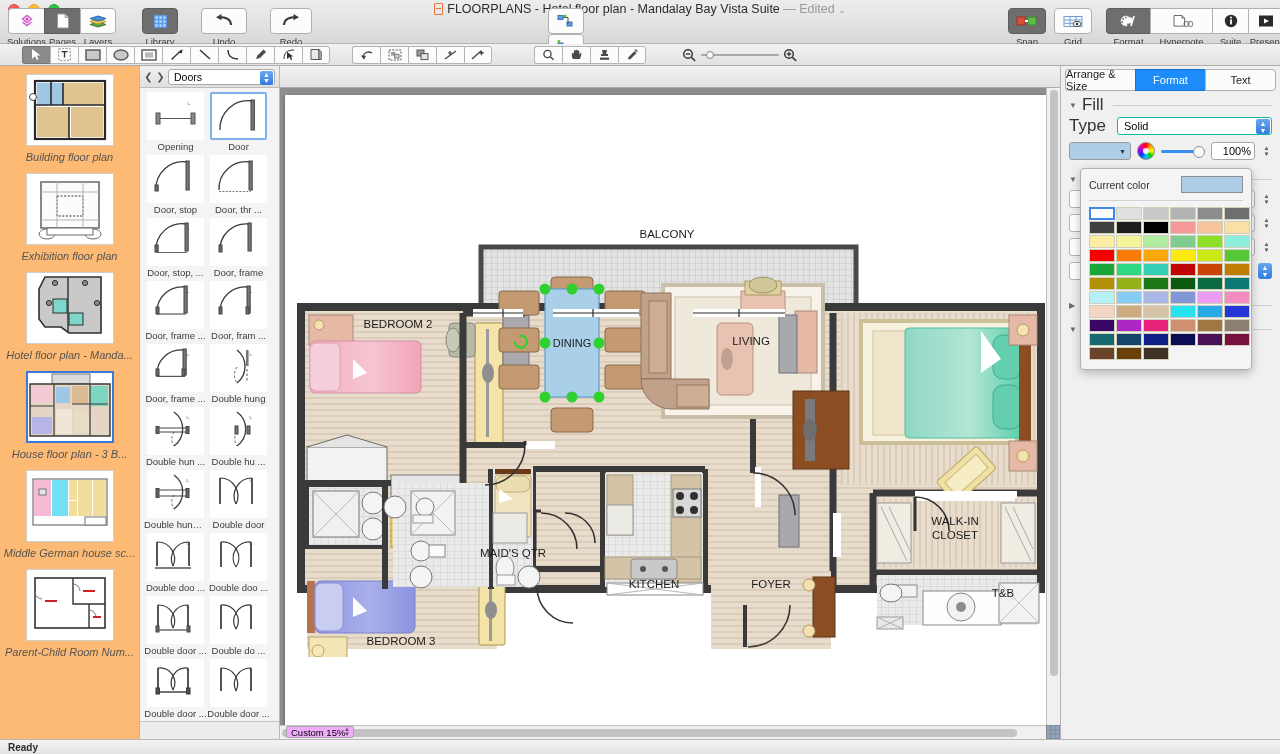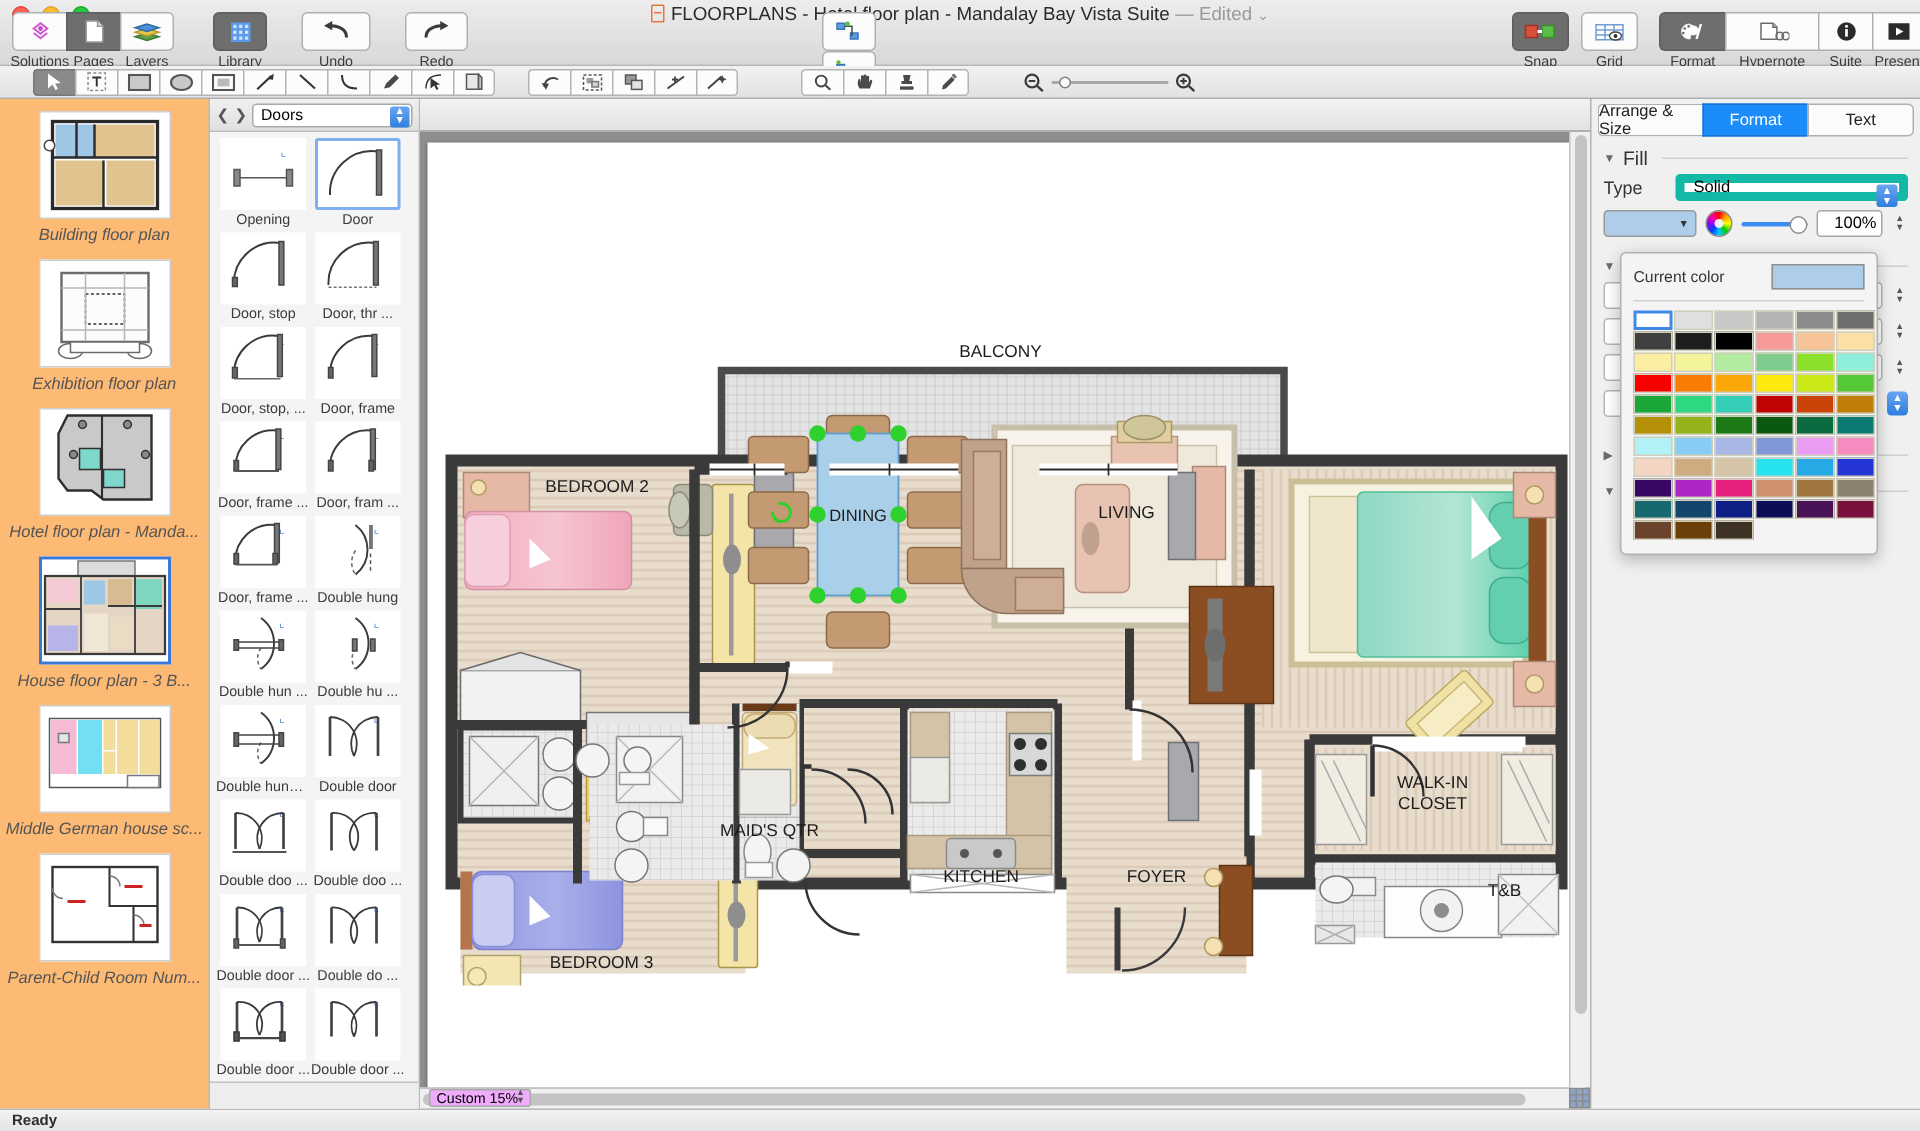--- a/index.html
+++ b/index.html
@@ -173,26 +173,26 @@
   .insp-tab{
     flex:1; background:#fbfbfb; border:1px solid #b0b0b0; border-right:none;
     font-size:11px; display:flex; align-items:center; justify-content:center; color:#222;
   }
   .insp-tab:first-child{ border-radius:4px 0 0 4px; }
   .insp-tab:last-child{ border-radius:0 4px 4px 0; border-right:1px solid #b0b0b0;}
   .insp-tab.active{ background:#1b8cf9; border-color:#1573d3; color:#fff; }
   .insp-body{ flex:1; padding:6px 0 0; position:relative; overflow:hidden;}
   .sect-head{ display:flex; align-items:center; gap:5px; padding:0 8px; height:16px;}
   .tri{ font-size:8px; color:#6b6b6b; }
-  .sect-title{ font-size:13px; color:#333; }
+  .sect-title{ font-size:17px; color:#333; }
   .sect-rule{ flex:1; height:1px; background:#cfcfcf; margin-left:4px;}
   .row{ display:flex; align-items:center; padding:3px 8px; gap:6px;}
-  .lbl{ font-size:12px; color:#333; width:42px;}
+  .lbl{ font-size:17px; color:#333; width:42px;}
   .select{
-    flex:1; height:18px; background:#fff; border:6px solid #14b8a6; border-radius:3px;
+    flex:1; height:18px; background:#fff; border:1px solid #14b8a6; border-radius:3px;
     font-size:11px; display:flex; align-items:center; padding-left:6px; position:relative;
   }
   .sel-arrows{
     position:absolute; right:1px; top:1px; width:14px; height:15px;
     background:linear-gradient(#6ba6f0,#2f7de0); border-radius:2px; color:#fff;
     font-size:7px; line-height:7px; text-align:center; padding-top:1px;
   }
   .colorwell{
     width:62px; height:18px; background:#aecde8; border:1px solid #9a9a9a;
     border-radius:3px; position:relative; display:flex; align-items:center;

